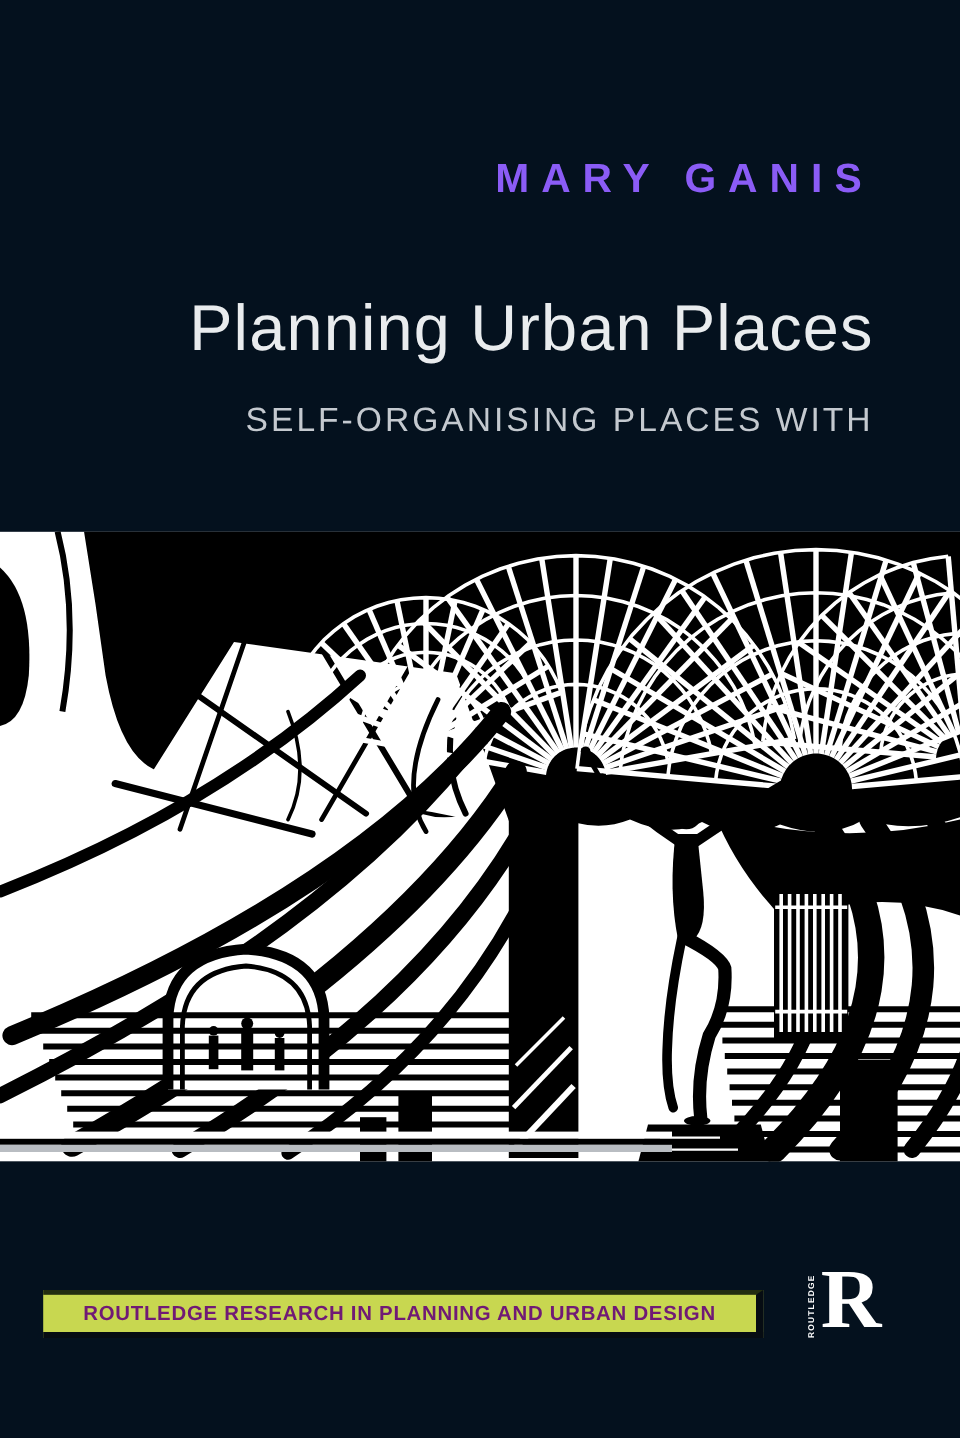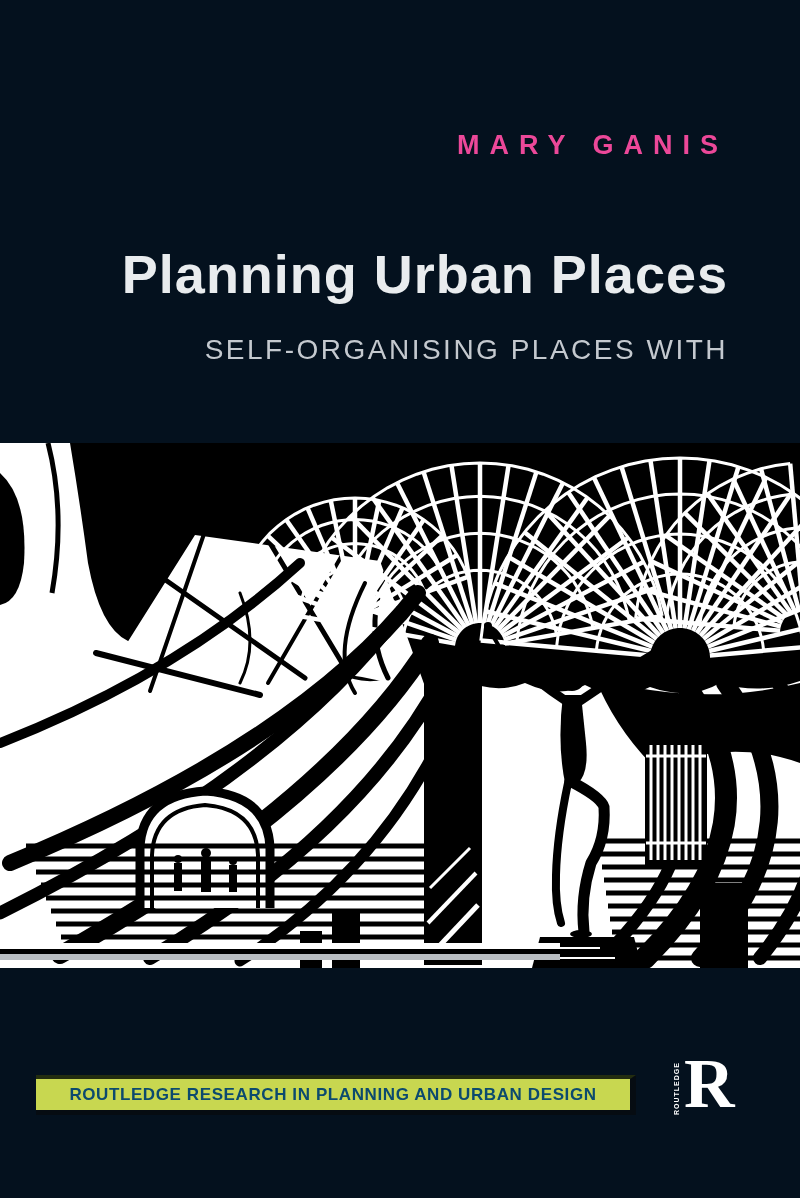--- a/index.html
+++ b/index.html
@@ -2,44 +2,44 @@
 <html><head>
 <meta charset="utf-8">
 <style>
   html,body{margin:0;padding:0;background:#04111e;}
   .cover{
     position:relative;width:800px;height:1198px;overflow:hidden;
     background:#04111e;font-family:"Liberation Sans",sans-serif;
   }
   .author{
     position:absolute;top:130px;right:72px;
-    font-size:27px;font-weight:bold;letter-spacing:10px;
-    color:#ec4899;white-space:nowrap;
+    font-size:34px;font-weight:bold;letter-spacing:10px;
+    color:#8b5cf6;white-space:nowrap;
   }
   .title{
     position:absolute;top:244px;right:72px;margin:0;
-    font-size:54px;font-weight:700;letter-spacing:1px;
+    font-size:54px;font-weight:400;letter-spacing:1px;
     color:#e9ecee;white-space:nowrap;line-height:60px;
   }
   .subtitle{
     position:absolute;top:330px;right:72px;text-align:right;
     font-size:28px;font-weight:400;letter-spacing:2.5px;
     color:#c4c9cf;line-height:40px;white-space:nowrap;margin-left:24px;
   }
   .artwork{position:absolute;top:443px;left:0;width:800px;height:525px;}
   .artwork svg{display:block;width:800px;height:525px;}
   .series-bar{
     position:absolute;left:36px;top:1075px;width:600px;height:40px;
     background:#c8d750;display:flex;align-items:center;justify-content:center;
     border-top:4px solid #232d10;border-right:6px solid #060c12;border-bottom:5px solid #060c12;
     box-sizing:border-box;
   }
   .series-bar span{
     font-size:17px;font-weight:bold;letter-spacing:0.6px;
-    color:#0c4a6e;white-space:nowrap;
+    color:#701a75;white-space:nowrap;
   }
   .publisher-logo{
     position:absolute;left:672px;top:1044px;width:66px;height:80px;
     display:flex;align-items:center;
   }
   .pub-vert{
     color:#ffffff;font-size:7px;font-weight:bold;letter-spacing:1px;
     writing-mode:vertical-rl;transform:rotate(180deg);
     height:62px;display:inline-block;line-height:10px;
   }

